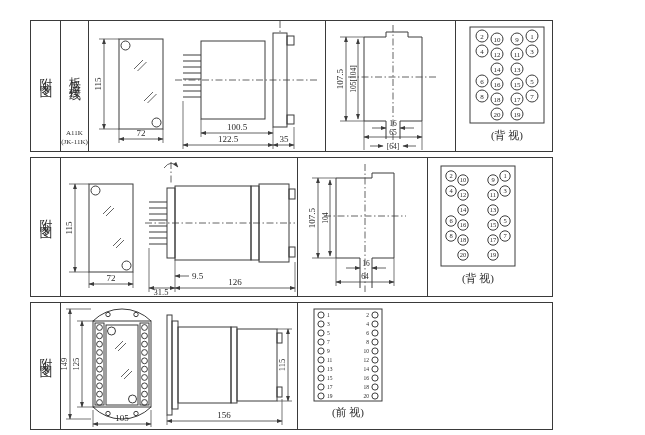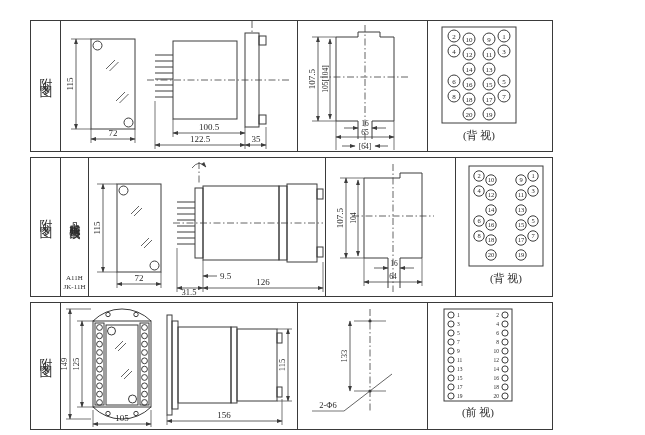--- a/index.html
+++ b/index.html
@@ -33,20 +33,27 @@
   <defs>
     <marker id="ar" viewBox="0 0 10 10" refX="9" refY="5" markerWidth="7" markerHeight="7" orient="auto-start-reverse">
       <path d="M0 1.5 L10 5 L0 8.5 z" fill="#3c3c3c"></path>
     </marker>
   </defs>
 </svg>
 
 <div class="row" style="top:20px;height:132px">
   <div class="cell b fig-cell">
     <div class="fig-text">附图3</div>
+  </div>
+  <div class="cell b label-cell">
+    <div class="wiring">板后接线</div>
+    <div class="model">
+      <div>A11K</div>
+      <div>(JK-11K)</div>
+    </div>
   </div>
   <div class="cell b draw-cell">
     <svg width="237" height="130" viewBox="0 0 237 130">
       <g>
         <rect class="ol" x="30" y="18" width="44" height="90"></rect>
         <circle class="ol" cx="36.5" cy="24.5" r="4.5"></circle>
         <circle class="ol" cx="67.5" cy="101.5" r="4.5"></circle>
         <path class="dl" d="M45 48 l9 -9 M48.5 50 l9 -9"></path>
         <path class="dl" d="M55 80 l9 -9 M58.5 82 l9 -9"></path>
         <path class="xl" d="M10 18 H30 M10 108 H30 M30 108 V122 M74 108 V122"></path>
@@ -142,27 +149,20 @@
         </g>
       <text class="cap" x="51" y="118">(背 视)</text>
     </svg>
   </div>
 </div>
 
 <div class="row" style="top:157px;height:140px">
   <div class="cell b fig-cell">
     <div class="fig-text">附图3</div>
   </div>
-  <div class="cell b label-cell">
-    <div class="wiring small">凸出式板后接线</div>
-    <div class="model">
-      <div>A11H</div>
-      <div>JK-11H</div>
-    </div>
-  </div>
   <div class="cell b draw-cell">
     <svg width="237" height="138" viewBox="0 0 237 138">
       <g>
         <rect class="ol" x="28" y="26" width="44" height="88"></rect>
         <circle class="ol" cx="34.5" cy="32.5" r="4.5"></circle>
         <circle class="ol" cx="65.5" cy="107.5" r="4.5"></circle>
         <path class="dl" d="M42 56 l8 -8 M45 58 l8 -8"></path>
         <path class="dl" d="M52 88 l8 -8 M55 90 l8 -8"></path>
         <path class="xl" d="M8 26 H28 M8 114 H28 M28 114 V130 M72 114 V130"></path>
         <line class="dl" x1="14" y1="26" x2="14" y2="114" marker-start="url(#ar)" marker-end="url(#ar)"></line>
@@ -319,33 +319,20 @@
         <rect class="ol" x="216" y="30" width="5" height="10"></rect>
         <rect class="ol" x="216" y="84" width="5" height="10"></rect>
         <path class="xl" d="M216 26 H231 M216 98 H231 M106 112 V122 M221 96 V122"></path>
         <line class="dl" x1="227" y1="26" x2="227" y2="98" marker-start="url(#ar)" marker-end="url(#ar)"></line>
         <text class="dim" x="224" y="62" style="font-size:8.5px" transform="rotate(-90 224 62)">115</text>
         <line class="dl" x1="106" y1="118" x2="221" y2="118" marker-start="url(#ar)" marker-end="url(#ar)"></line>
         <text class="dim" x="163" y="115">156</text>
       </g>
     </svg>
   </div>
-  <div class="cell b rear-cell">
-    <svg width="130" height="126" viewBox="0 0 130 126">
-      <line class="cl" x1="72" y1="6" x2="72" y2="110"></line>
-      <path class="xl" d="M56 18 H88 M56 88 H88"></path>
-      <circle cx="72" cy="18" r="1.6" fill="#3c3c3c"></circle>
-      <circle cx="72" cy="88" r="1.6" fill="#3c3c3c"></circle>
-      <line class="dl" x1="52" y1="18" x2="52" y2="88" marker-start="url(#ar)" marker-end="url(#ar)"></line>
-      <text class="dim" x="49" y="53" style="font-size:8.5px" transform="rotate(-90 49 53)">133</text>
-      <line class="dl" x1="46" y1="108" x2="94" y2="71"></line>
-      <line class="xl" x1="14" y1="108" x2="46" y2="108"></line>
-      <text class="dim" x="30" y="105" style="font-size:8.5px">2-Φ6</text>
-    </svg>
-  </div>
   <div class="cell term-cell">
     <svg width="98" height="126" viewBox="0 0 98 126">
       <rect class="ol" x="16" y="6" width="68" height="92"></rect>
       <g id="term3">
           <circle cx="23" cy="12" r="3.1" class="ol"></circle>
           <text x="29" y="14" font-size="5.5" style="text-anchor:start">1</text>
           <text x="71" y="14" font-size="5.5" style="text-anchor:end">2</text>
           <circle cx="77" cy="12" r="3.1" class="ol"></circle>
           <circle cx="23" cy="21" r="3.1" class="ol"></circle>
           <text x="29" y="23" font-size="5.5" style="text-anchor:start">3</text>

